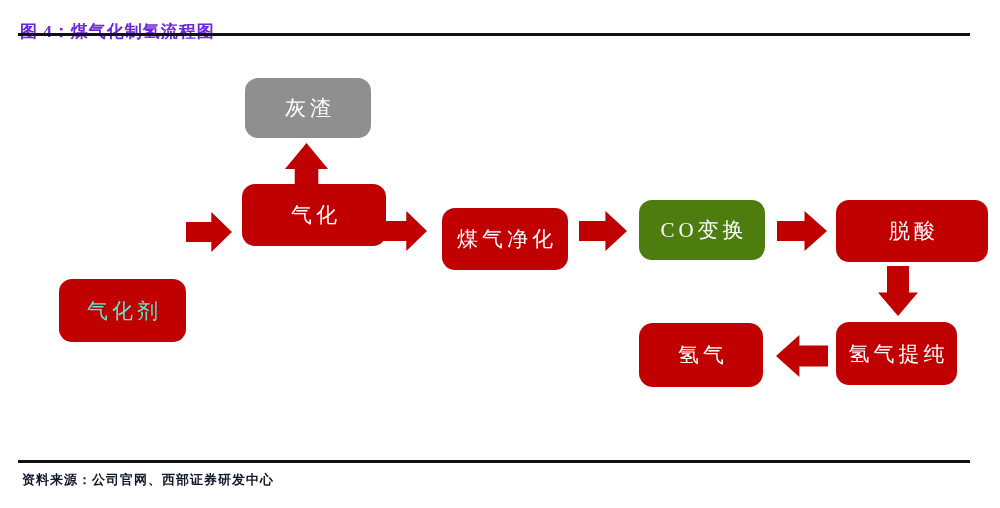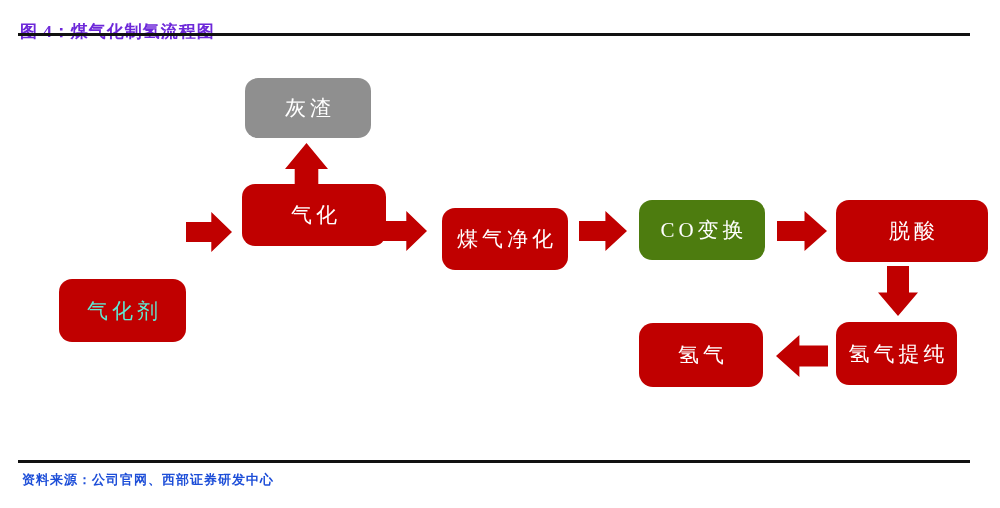--- a/index.html
+++ b/index.html
@@ -29,21 +29,21 @@
     background: #111111;
   }
   .rule-top { top: 33px; }
   .rule-bottom { top: 460px; }
   .figure-source {
     position: absolute;
     left: 22px;
     top: 471px;
     font-size: 13px;
     font-weight: bold;
-    color: #1d4ed8;
+    color: #0f172a;
     letter-spacing: 1px;
     white-space: nowrap;
     text-align: center;
   }
   .flow-canvas {
     position: absolute;
     left: 0; top: 0;
     width: 1000px;
     height: 508px;
   }

